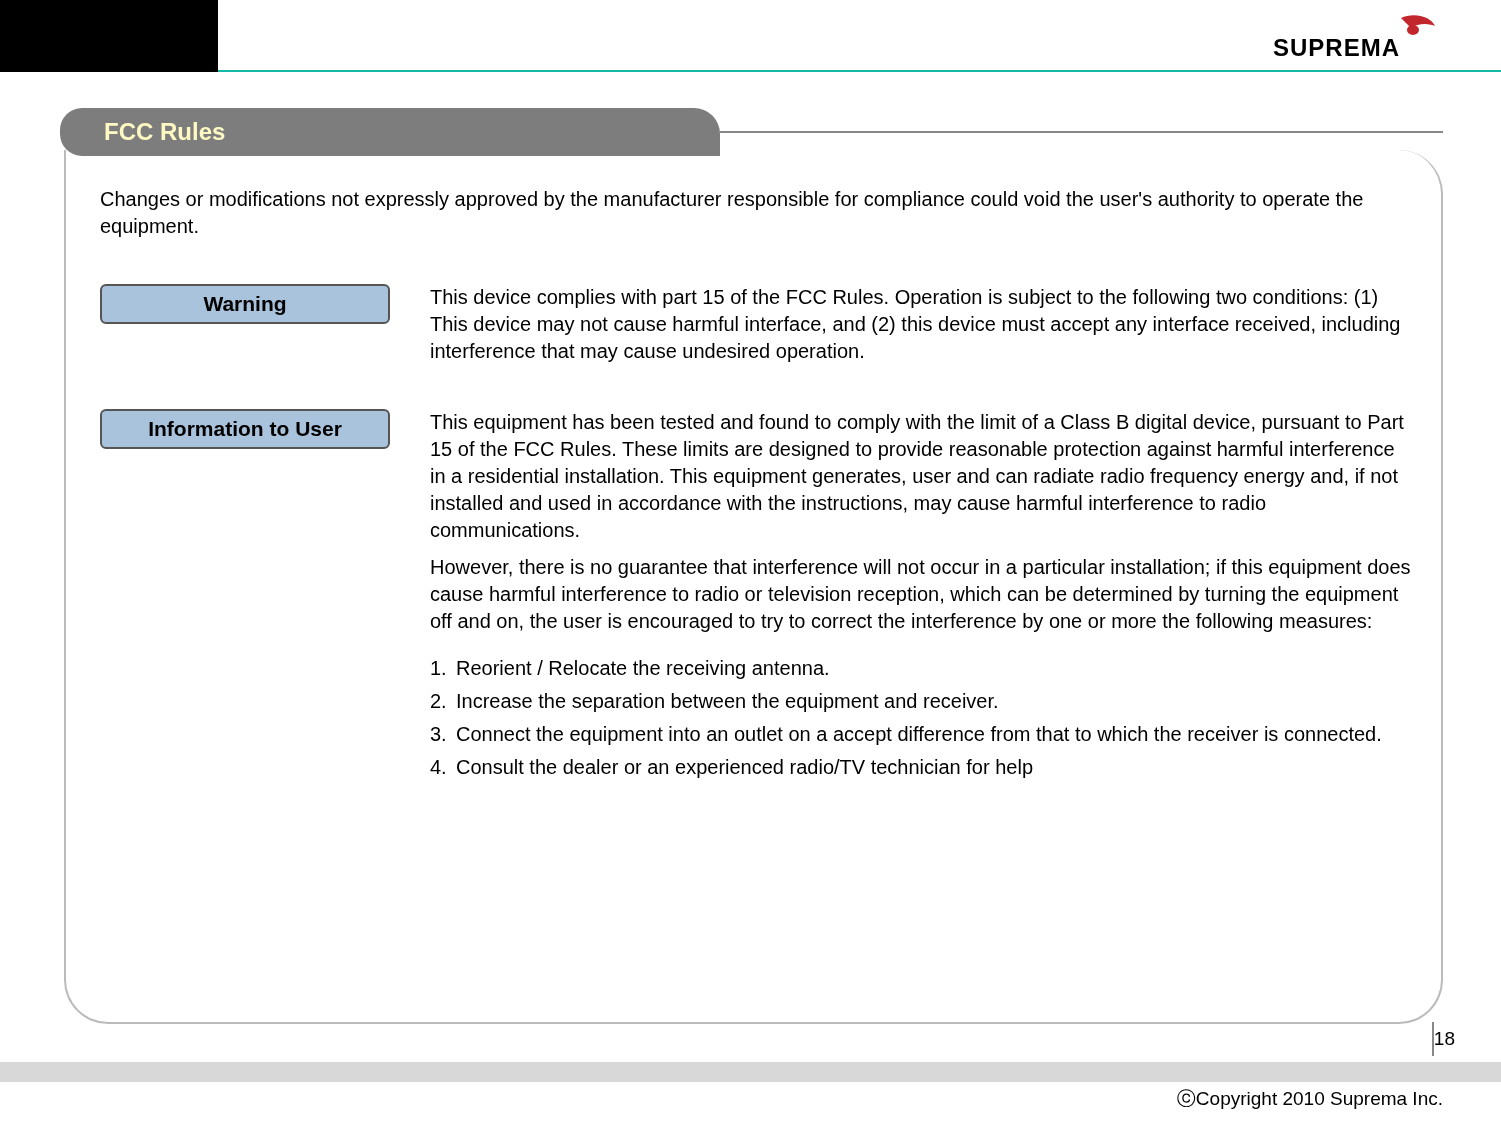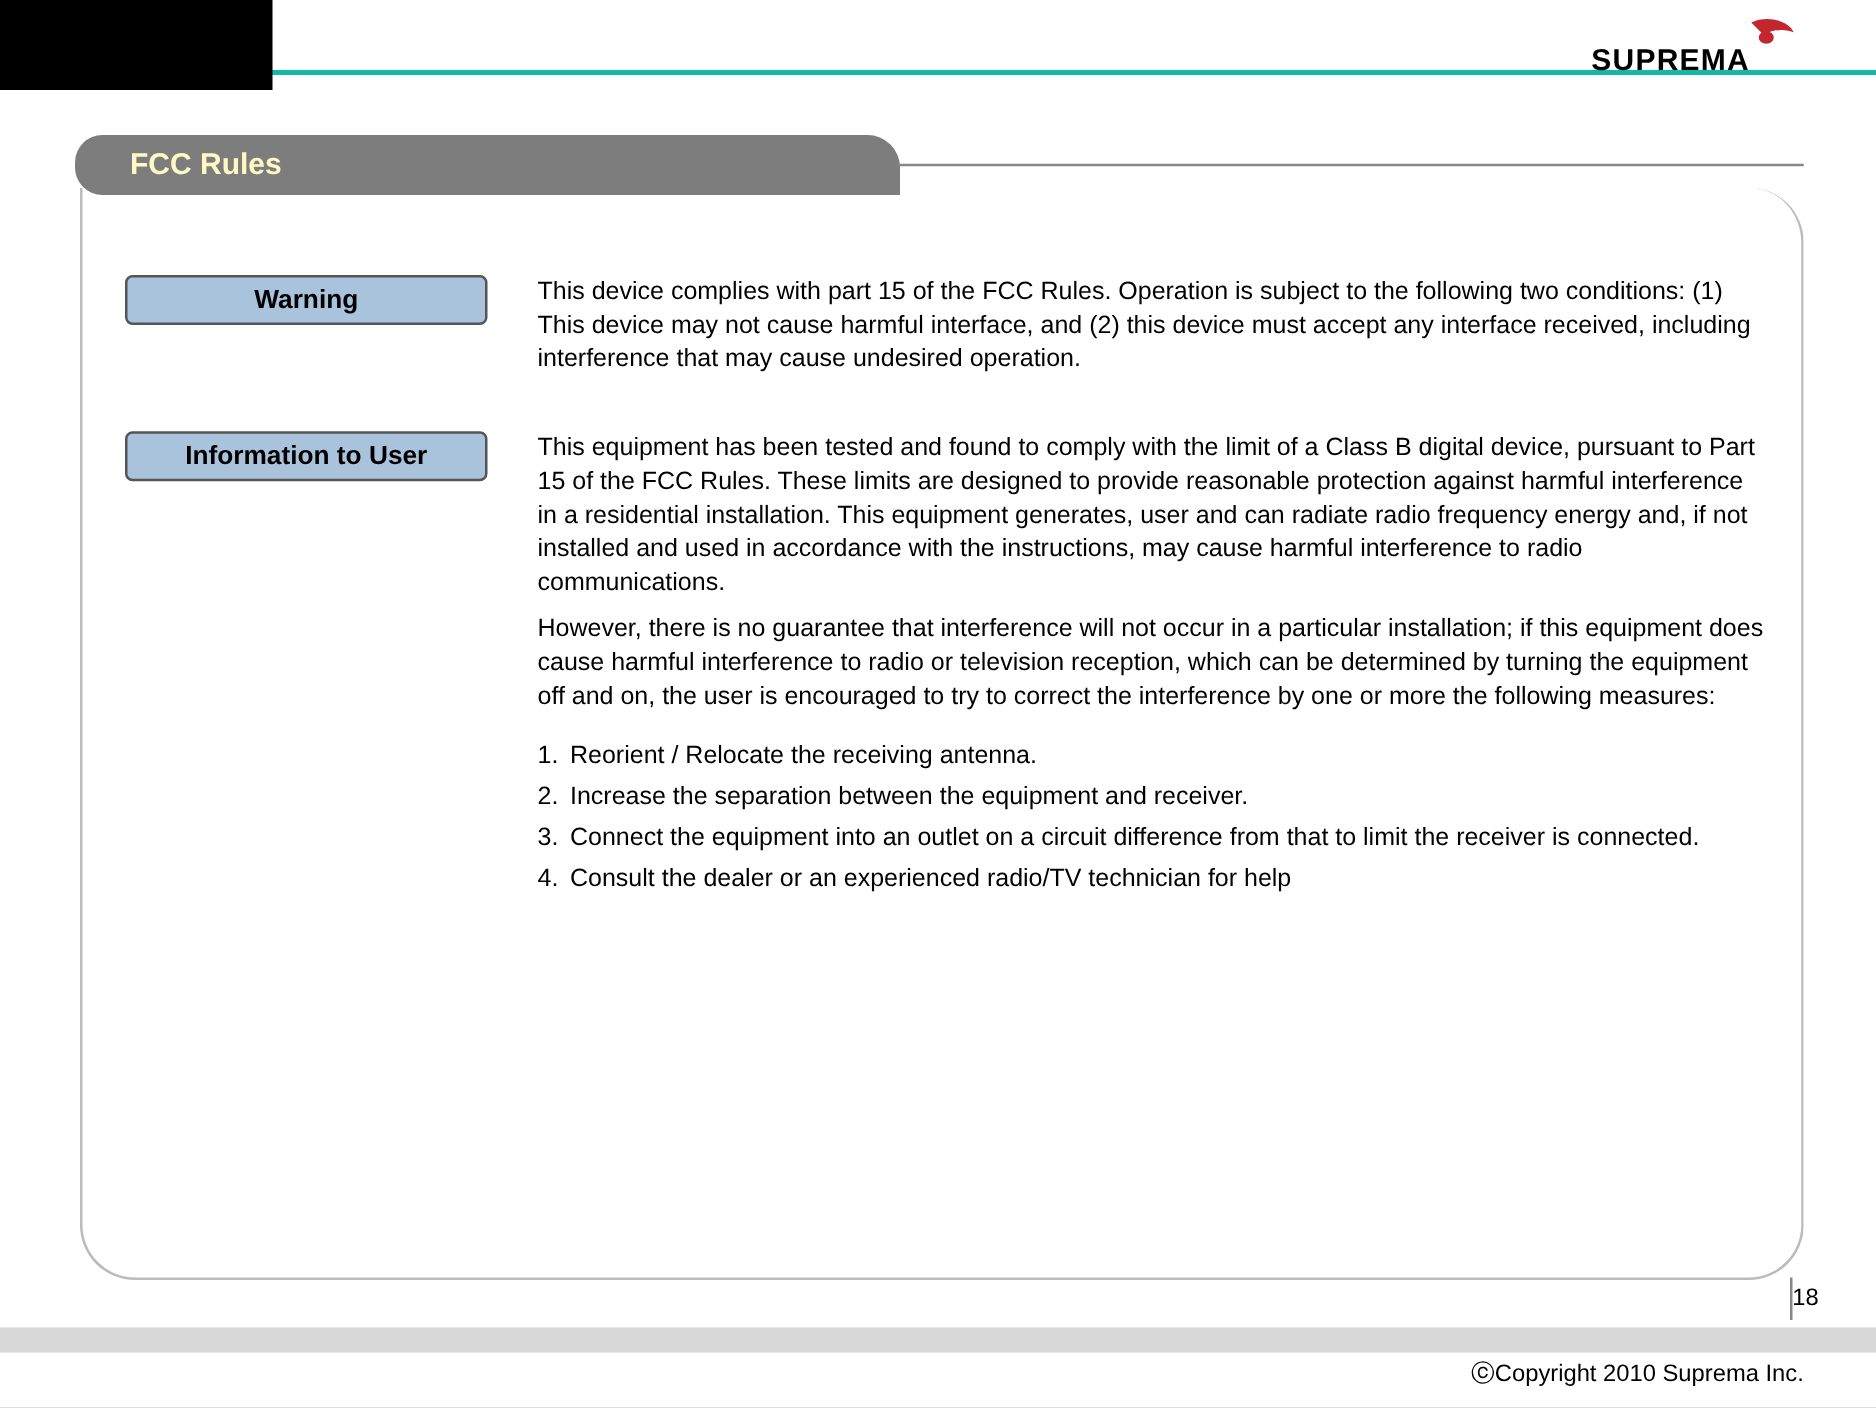--- a/index.html
+++ b/index.html
@@ -8,22 +8,22 @@
     background: #ffffff;
     width: 1501px;
     height: 1126px;
     position: relative;
     overflow: hidden;
   }
   .header-band {
     position: absolute;
     top: 0; left: 0;
     width: 100%;
-    height: 60px;
-    border-bottom: 4px solid #14b8a6;
+    height: 72px;
+    border-bottom: 2px solid #14b8a6;
   }
   .header-black {
     position: absolute;
     top: 0; left: 0;
     width: 218px; height: 72px;
     background: #000;
   }
   .logo {
     position: absolute;
     top: 14px; right: 58px;
@@ -156,20 +156,23 @@
     <span>FCC Rules</span>
   </div>
   <div class="title-tail"></div>
 </div>
 
 <div class="card"></div>
 
 <div class="content">
 
   <div class="row">
+    <div class="body-col">
+      <p>Changes or modifications not expressly approved by the manufacturer responsible for compliance could void the user's authority to operate the equipment.</p>
+    </div>
   </div>
 
   <div class="row">
     <div class="label-box">
       <span>Warning</span>
     </div>
     <div class="body-col">
       <p>This device complies with part 15 of the FCC Rules. Operation is subject to the following two conditions: (1) This device may not cause harmful interface, and (2) this device must accept any interface received, including interference that may cause undesired operation.</p>
     </div>
   </div>
@@ -185,21 +188,21 @@
         <div class="m">
             <span class="num">1.</span>
             <span class="txt">Reorient / Relocate the receiving antenna.</span>
           </div>
         <div class="m">
             <span class="num">2.</span>
             <span class="txt">Increase the separation between the equipment and receiver.</span>
           </div>
         <div class="m">
             <span class="num">3.</span>
-            <span class="txt">Connect the equipment into an outlet on a circuit difference from that to limit the receiver is connected.</span>
+            <span class="txt">Connect the equipment into an outlet on a accept difference from that to which the receiver is connected.</span>
           </div>
         <div class="m">
             <span class="num">4.</span>
             <span class="txt">Consult the dealer or an experienced radio/TV technician for help</span>
           </div>
       </div>
     </div>
   </div>
 
 </div>

